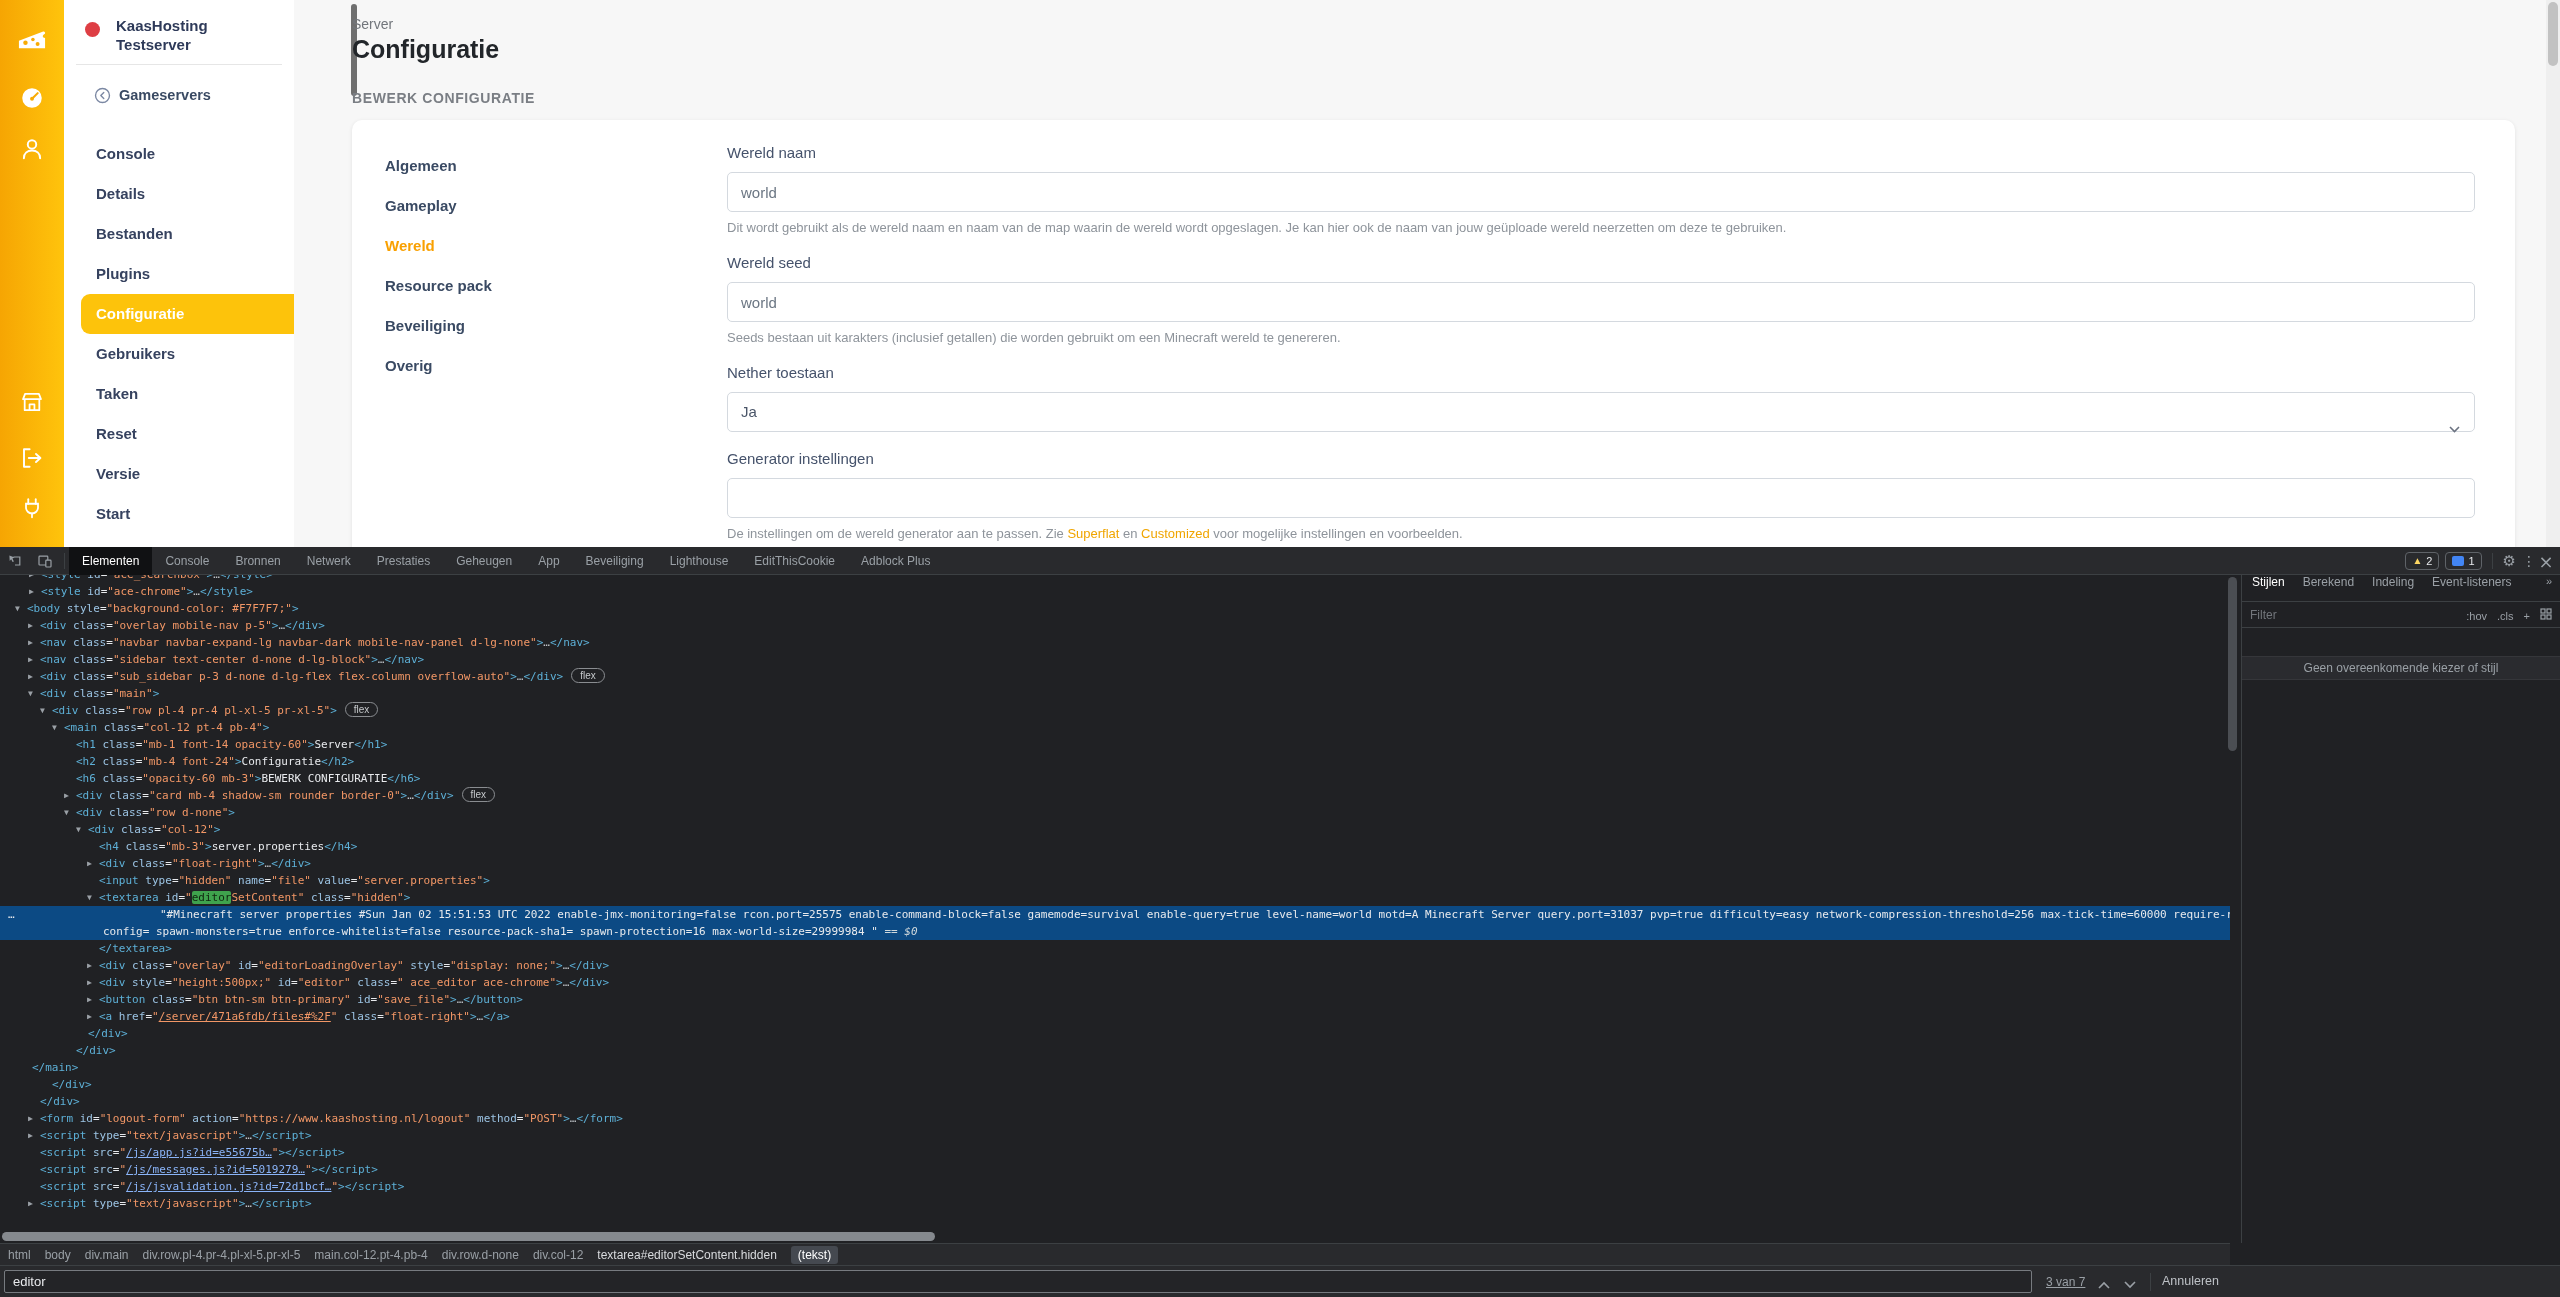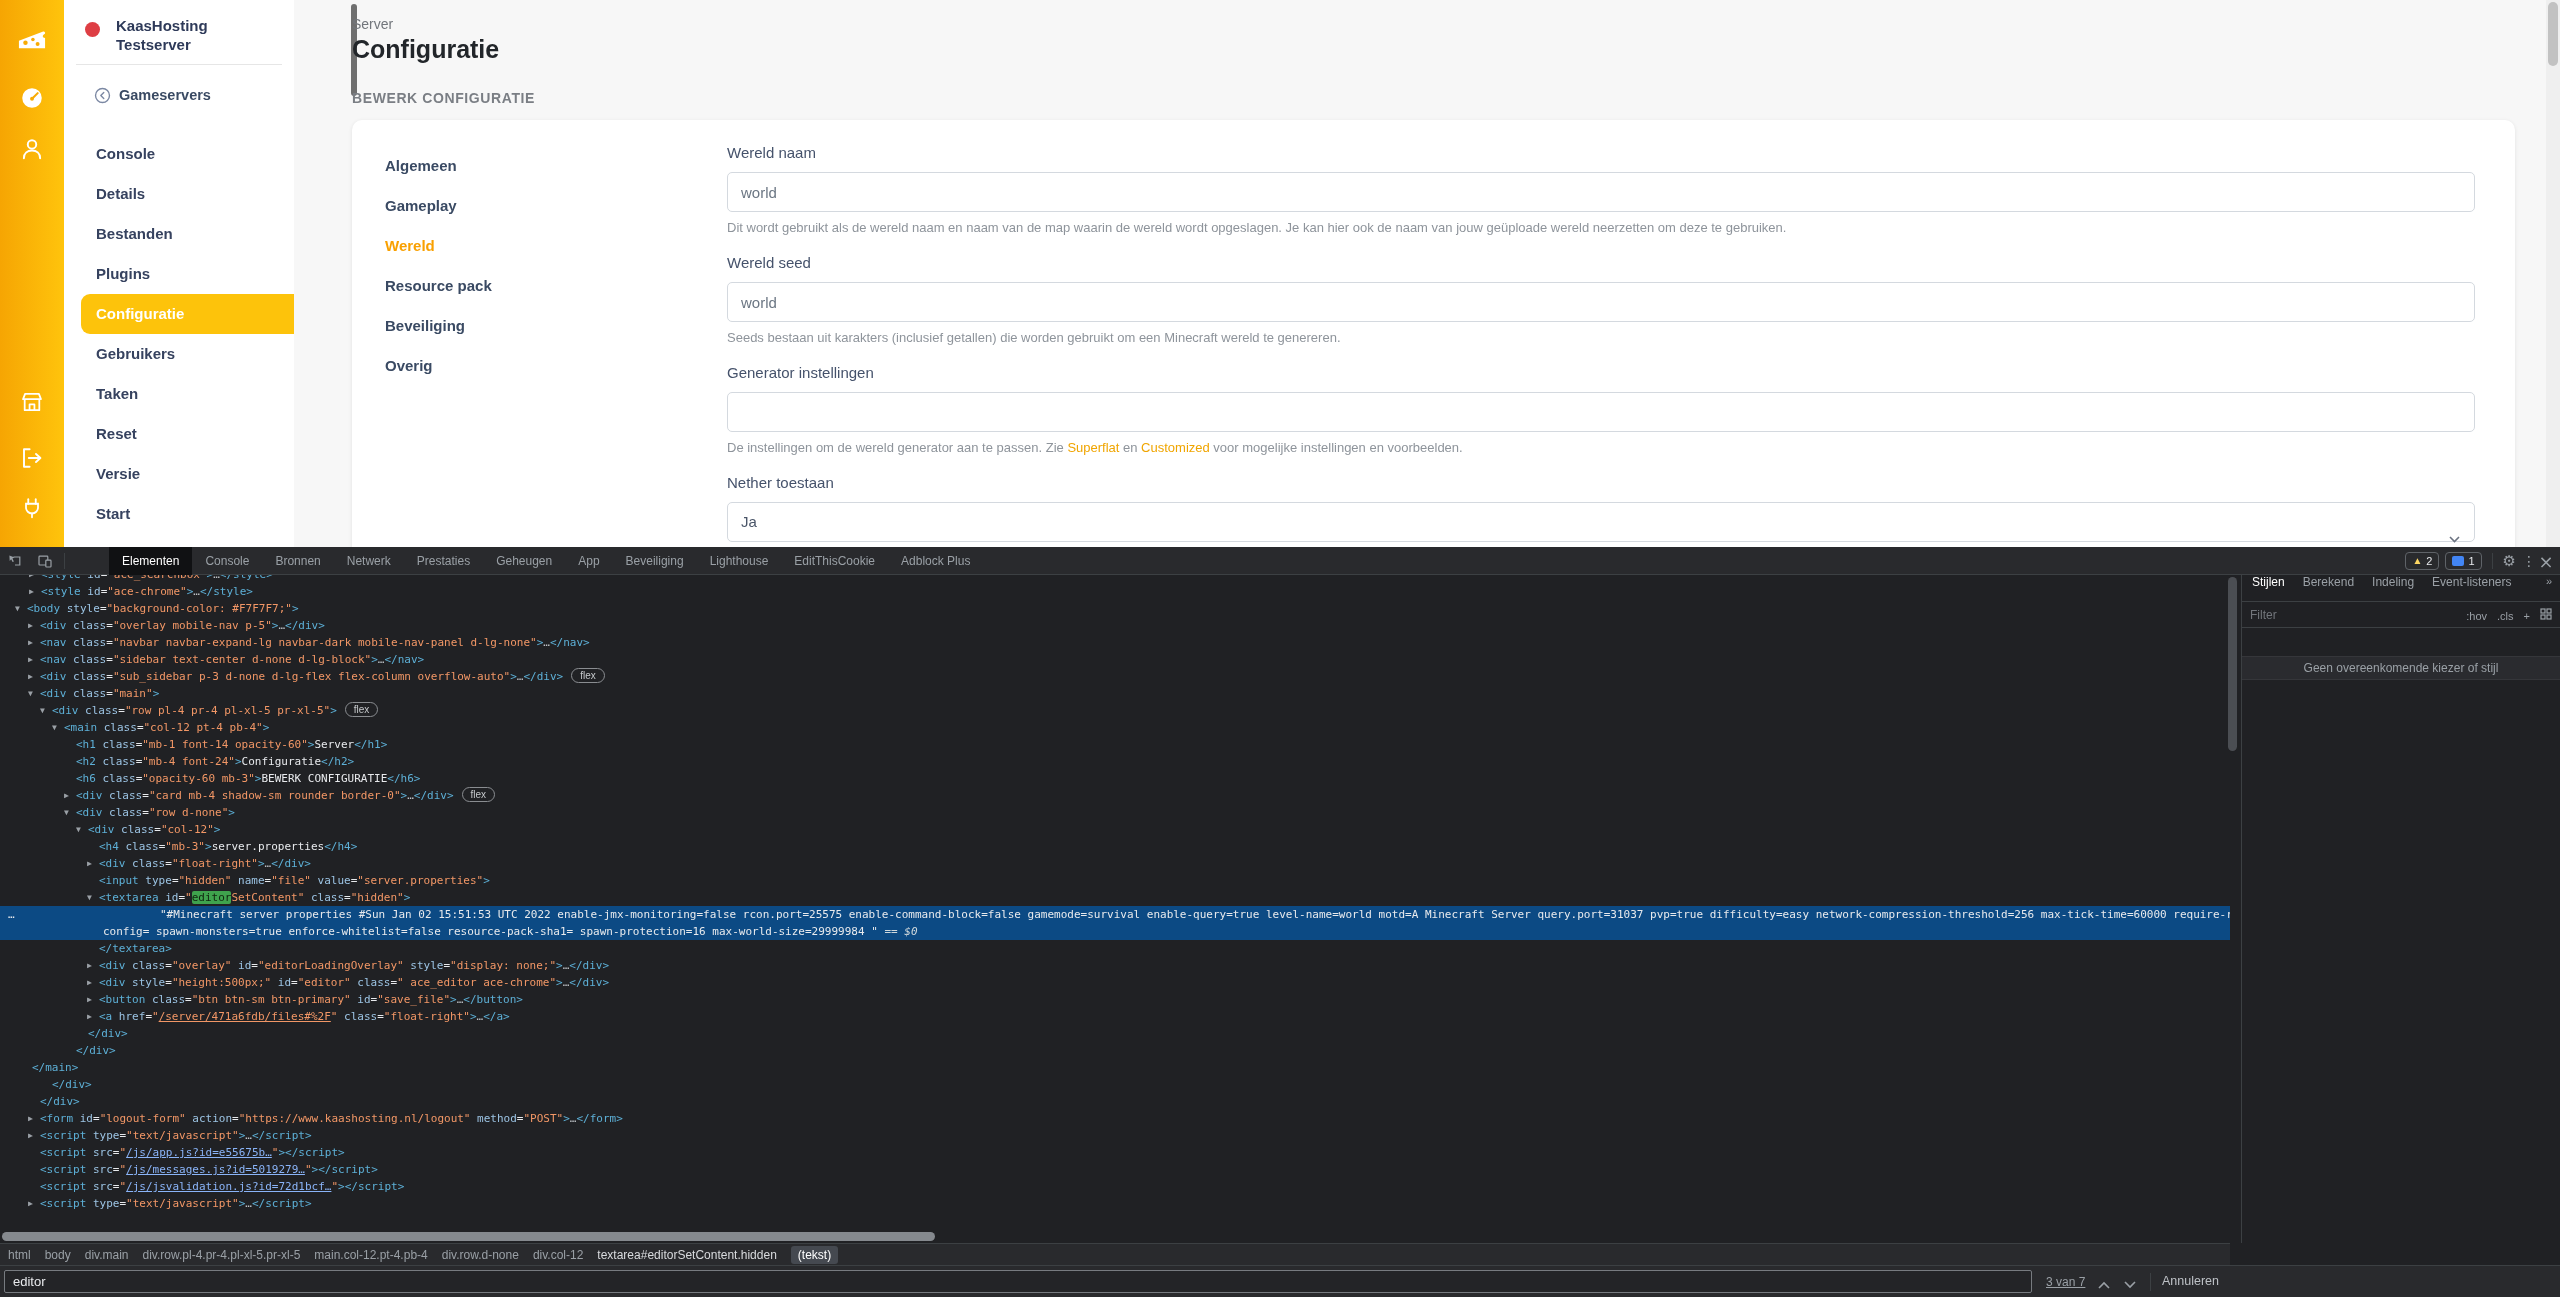--- a/index.html
+++ b/index.html
@@ -53,21 +53,21 @@
              line-height:38px; }
   .fselect .chev { position:absolute; right:14px; top:16px; }
 
   
   .devtools { position:absolute; left:0; top:547px; width:2560px; height:750px; background:#202124;
               font-family:"DejaVu Sans Mono", monospace; }
   .dt-toolbar { position:relative; height:28px; background:#292A2D; border-bottom:1px solid #3C4043;
                 display:flex; align-items:center; font-family:"Liberation Sans", sans-serif; }
   .dt-ic-btn { width:30px; height:28px; display:flex; align-items:center; justify-content:center; }
   .dt-tb-sep { width:1px; height:16px; background:#3C4043; margin:0 4px; }
-  .dt-tabs { display:flex; height:28px;margin-left:40px; }
+  .dt-tabs { display:flex; height:28px; }
   .dt-tab { padding:0 13px; line-height:28px; font-size:12px; color:#9AA0A6; }
   .dt-tab.active { background:#101113; color:#FFFFFF; }
   .dt-right { position:absolute; right:6px; top:0; height:28px; display:flex; align-items:center; gap:6px; }
   .dt-chip { display:flex; align-items:center; gap:4px; border:1px solid #5F6368; border-radius:4px;
              padding:1px 6px; height:18px; }
   .dt-chip .cnt { color:#E8EAED; font-size:11px; }
   .warn-tri { color:#FDD663; font-size:10px; line-height:10px; }
   .msg-bub { width:12px; height:10px; background:#4285F4; border-radius:2px; position:relative; }
   .msg-bub:after { content:""; position:absolute; left:2px; bottom:-3px; border:3px solid transparent; border-top-color:#4285F4; }
   .dt-gear, .dt-kebab, .dt-close { color:#9AA0A6; font-family:"DejaVu Sans", sans-serif; }
@@ -217,27 +217,27 @@
             <div class="card-tab">Algemeen</div>
             <div class="card-tab">Gameplay</div>
             <div class="card-tab active">Wereld</div>
             <div class="card-tab">Resource pack</div>
             <div class="card-tab">Beveiliging</div>
             <div class="card-tab">Overig</div>
           </nav>
         <div class="form-col" id="form-col">
             <div class="fgroup"><div class="flabel">Wereld naam</div><input class="finput" value="world" style=""><div class="fhelp">Dit wordt gebruikt als de wereld naam en naam van de map waarin de wereld wordt opgeslagen. Je kan hier ook de naam van jouw geüploade wereld neerzetten om deze te gebruiken.</div></div>
             <div class="fgroup"><div class="flabel">Wereld seed</div><input class="finput" value="world" style=""><div class="fhelp">Seeds bestaan uit karakters (inclusief getallen) die worden gebruikt om een Minecraft wereld te genereren.</div></div>
-            <div class="fgroup"><div class="flabel">Generator instellingen</div><input class="finput" style=""><div class="fhelp">De instellingen om de wereld generator aan te passen. Zie <a>Superflat</a> en <a>Customized</a> voor mogelijke instellingen en voorbeelden.</div></div>
             <div class="fgroup">
               <div class="flabel">Nether toestaan</div>
               <div class="fselect">Ja<span class="chev"><svg width="11" height="7" viewBox="0 0 11 7" fill="none" stroke="#6B7280" stroke-width="1.6">
                     <path d="M1 1 L5.5 5.5 L10 1"></path>
                   </svg></span></div>
             </div>
+            <div class="fgroup"><div class="flabel">Generator instellingen</div><input class="finput" style=""><div class="fhelp">De instellingen om de wereld generator aan te passen. Zie <a>Superflat</a> en <a>Customized</a> voor mogelijke instellingen en voorbeelden.</div></div>
           </div>
       </div>
     </div>
 
     <div class="page-sb">
         <div class="thumb"></div>
       </div>
   </div>
 
   <div class="devtools">

